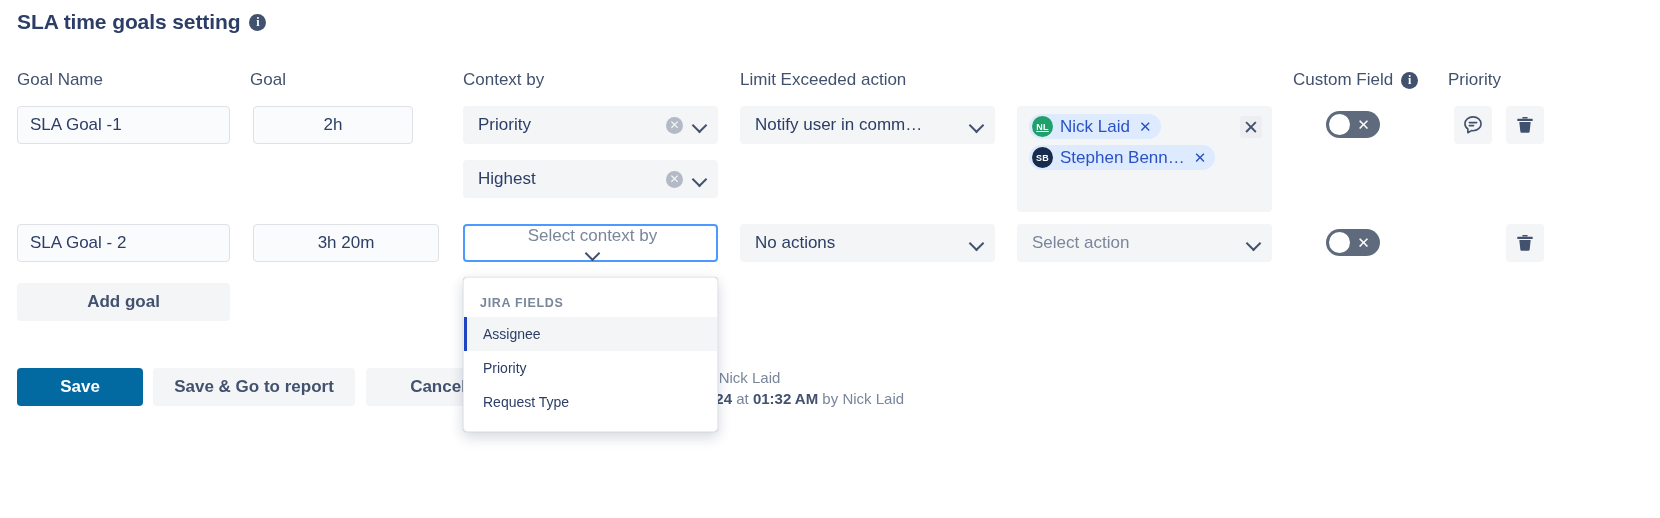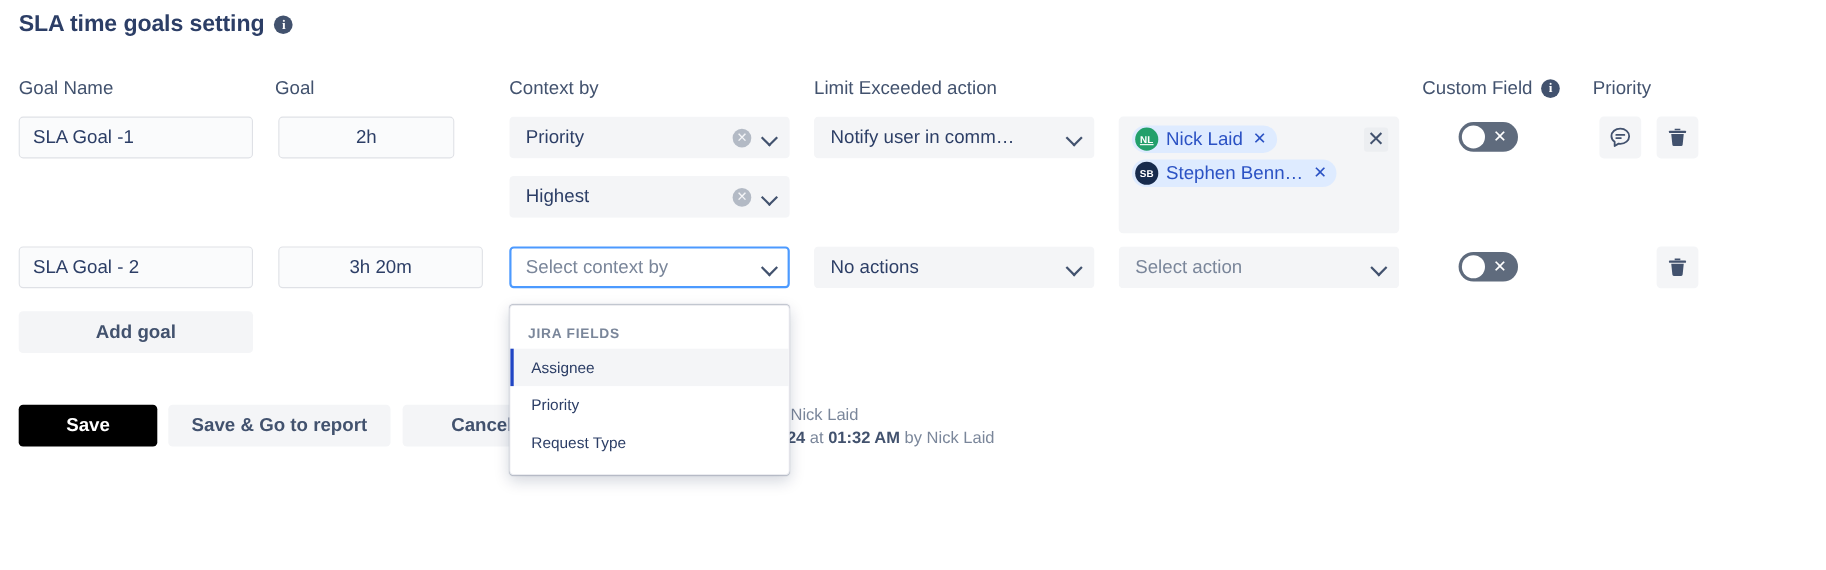--- a/index.html
+++ b/index.html
@@ -238,21 +238,21 @@
     border-radius: 4px;
     display: flex;
     align-items: center;
     justify-content: center;
     font-size: 17px;
     font-weight: bold;
     cursor: pointer;
     border: none;
     font-family: "Liberation Sans", sans-serif;
   }
-  .btn-primary { background: #000000; color: #ffffff; }
+  .btn-primary { background: #0369a1; color: #ffffff; }
   .btn-subtle  { background: #f4f5f7; color: #42526e; }
 
   
   .dropdown {
     position: absolute;
     box-sizing: border-box;
     background: #ffffff;
     border: 1px solid #ebecf0;
     border-radius: 4px;
     box-shadow: 0 5px 14px rgba(9,30,66,0.18), 0 0 1px rgba(9,30,66,0.3);
@@ -361,21 +361,21 @@
       <path d="M9.2 3.3h5.6v1.6H9.2z" fill="#42526e"></path>
       <rect x="3.6" y="5.3" width="16.8" height="2.3" rx="0.6" fill="#42526e"></rect>
       <path d="M5.8 8.6h12.4l-1.1 10.6a1.5 1.5 0 0 1-1.5 1.35H8.4a1.5 1.5 0 0 1-1.5-1.35L5.8 8.6z" fill="#42526e"></path>
     </svg>
   </div>
 
   <div class="field text-input" style="left:17px; top:224px; width:213px;">SLA Goal - 2</div>
 
   <div class="field text-input centered" style="left:253px; top:224px; width:186px;">3h 20m</div>
 
-  <div class="field select open placeholder" style="left:463px; top:224px; width:255px;">
+  <div class="field select open placeholder" style="left:463px; top:224px; width:255px;flex-direction:column;">
     <span class="sel-label">Select context by</span>
     <span class="chev"></span>
   </div>
 
   <div class="field select" style="left:740px; top:224px; width:255px;">
     <span class="sel-label">No actions</span>
     <span class="chev"></span>
   </div>
 
   <div class="field select placeholder" style="left:1017px; top:224px; width:255px;">

